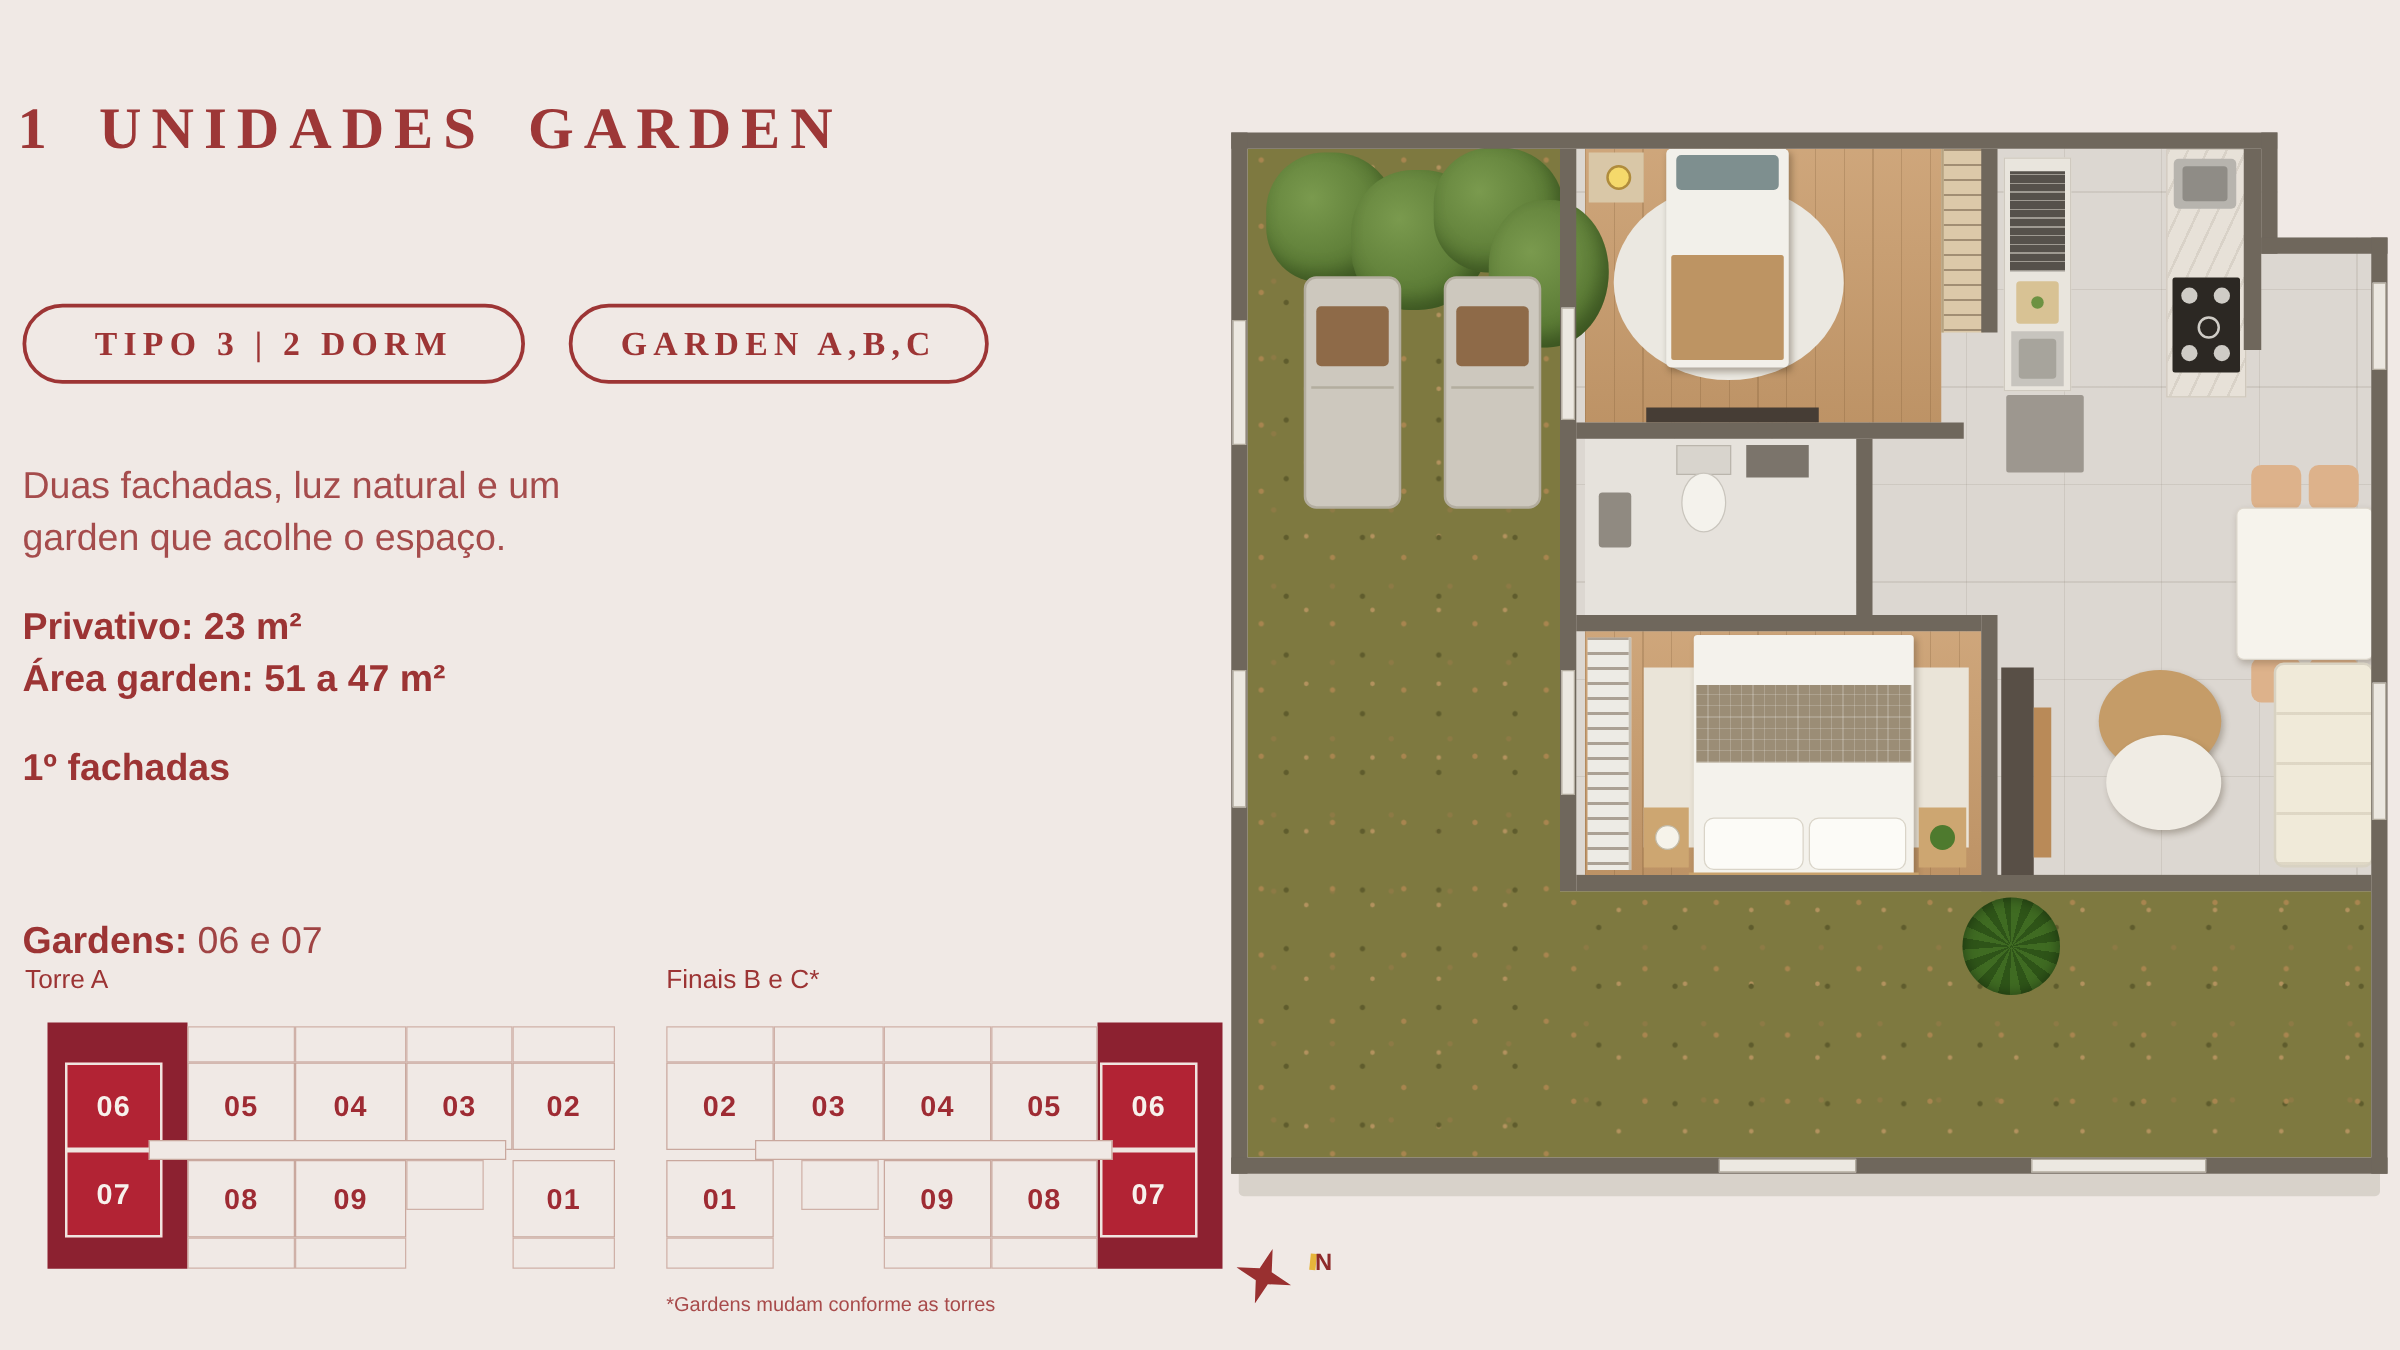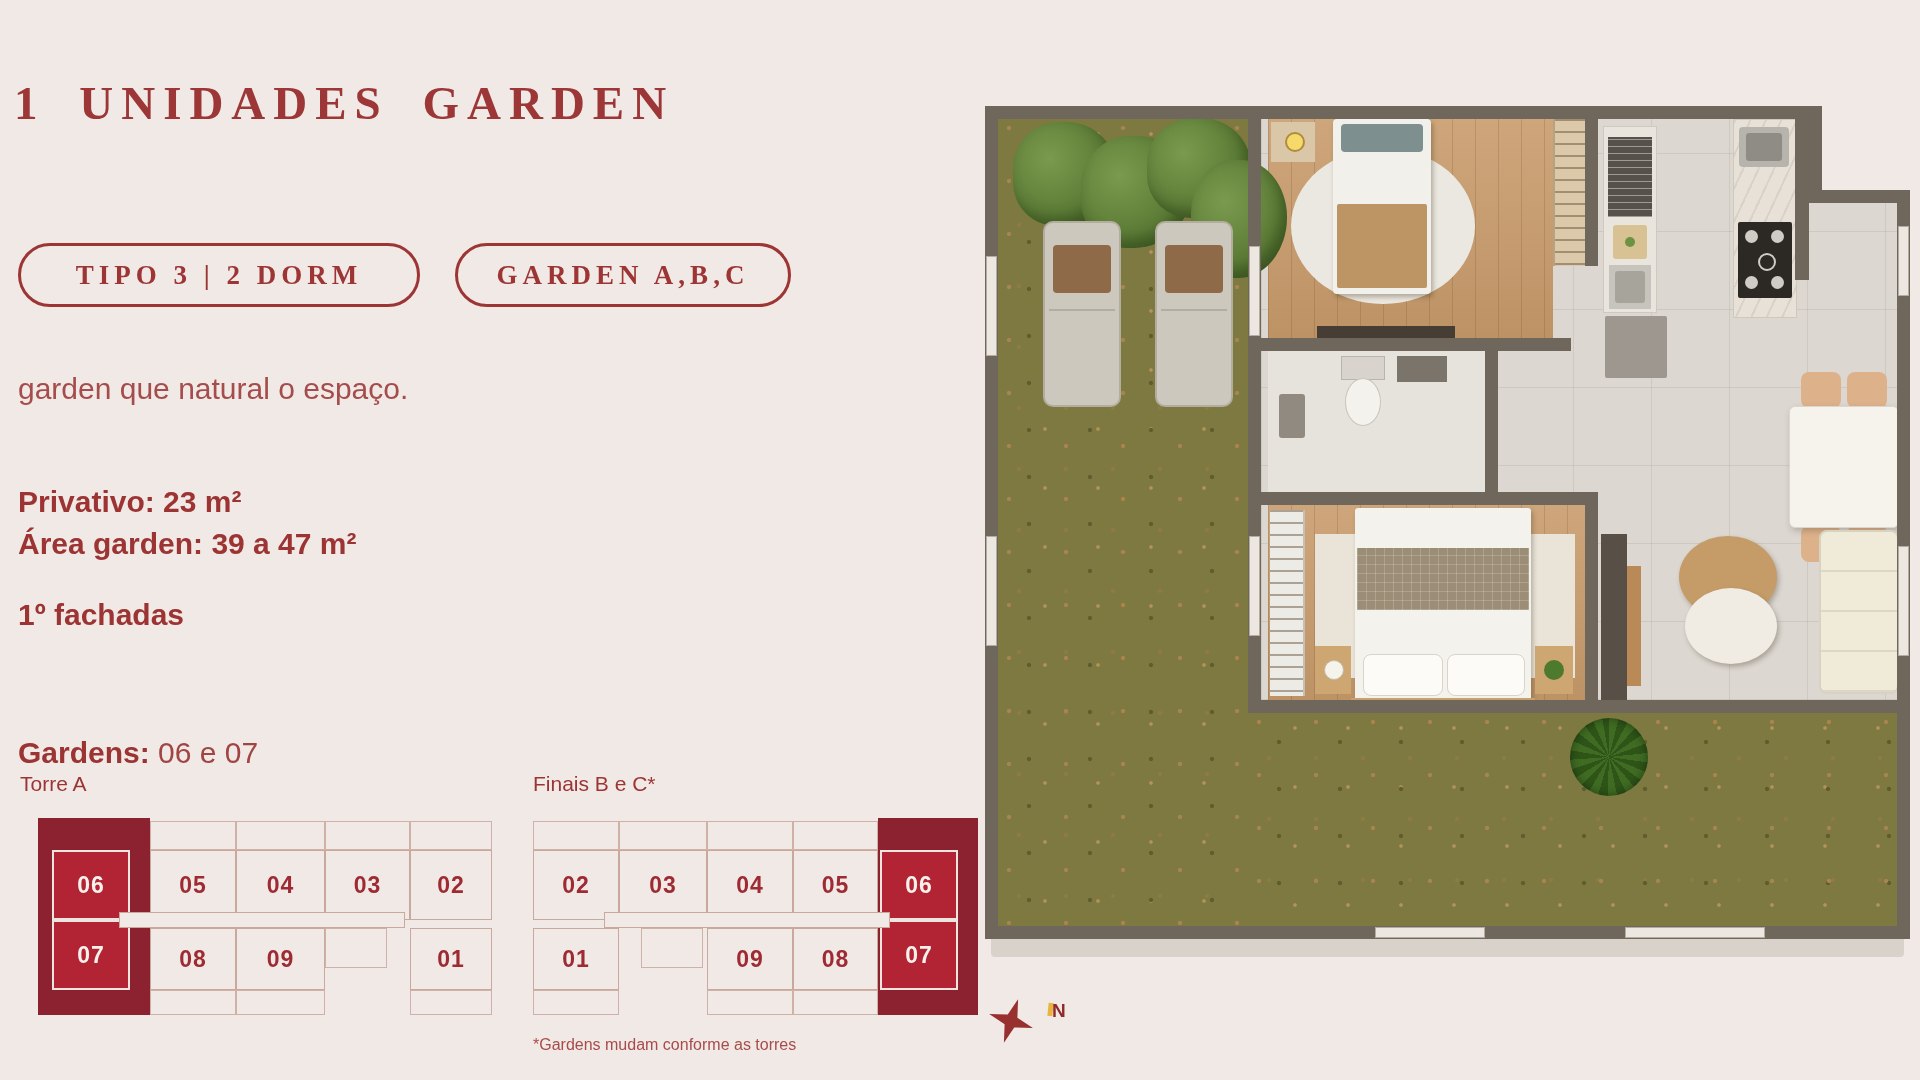--- a/index.html
+++ b/index.html
@@ -72,25 +72,26 @@
 <div class="abs" id="title">1 UNIDADES GARDEN</div>
 
 <div class="abs pill" id="pill-tipo">
   <span>TIPO 3 | 2 DORM</span>
 </div>
 <div class="abs pill" id="pill-torre">
   <span>GARDEN A,B,C</span>
 </div>
 
 <div class="abs" id="desc">
-  <div>garden que natural o espaço.</div>
+  <div>Duas fachadas, luz natural e um</div>
+  <div>garden que acolhe o espaço.</div>
 </div>
 
 <div class="abs spec" id="spec-priv">Privativo: 23 m²</div>
-<div class="abs spec" id="spec-garden">Área garden: 39 a 47 m²</div>
+<div class="abs spec" id="spec-garden">Área garden: 51 a 47 m²</div>
 <div class="abs spec" id="spec-pav">1º fachadas</div>
 
 <div class="abs" id="finais">
   <b>Gardens:</b>
   <span>06 e 07</span>
 </div>
 
 <div class="abs kp-title" id="kp-a-title">Torre A</div>
 <div class="abs kp" id="kp-a">
   <div class="kp-garden" style="left:18px;top:0;width:112px;height:197px"></div>

